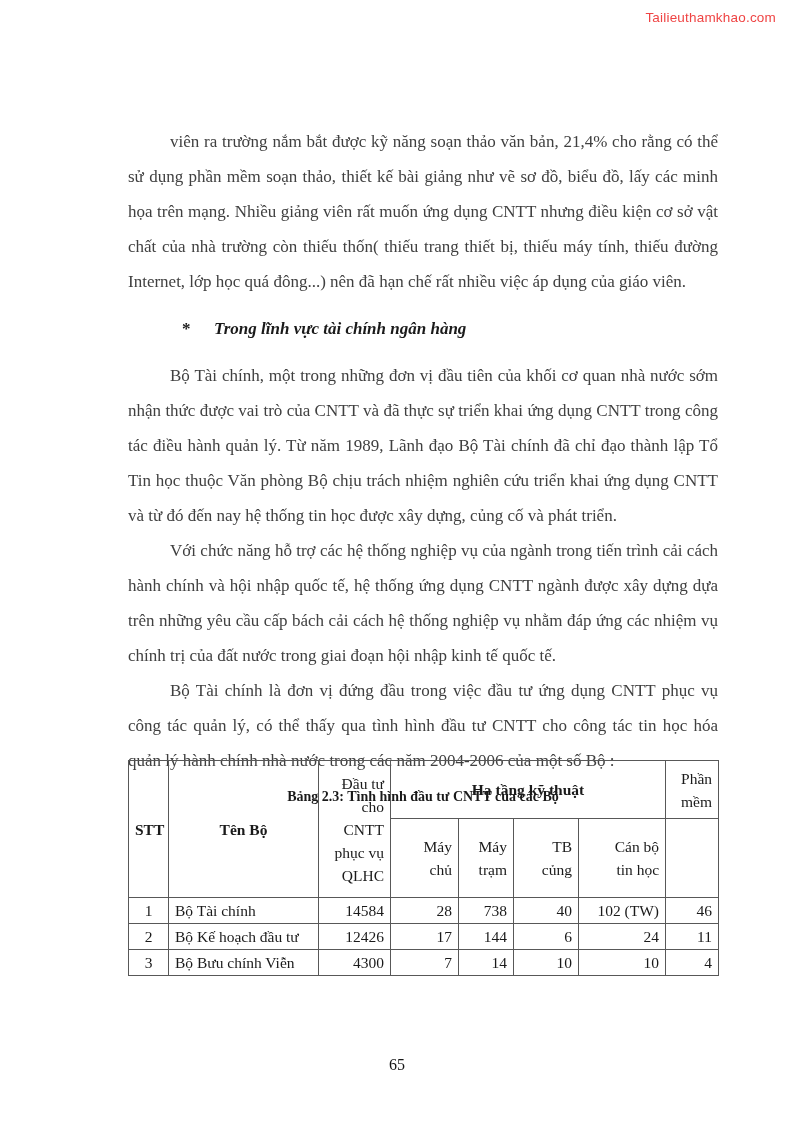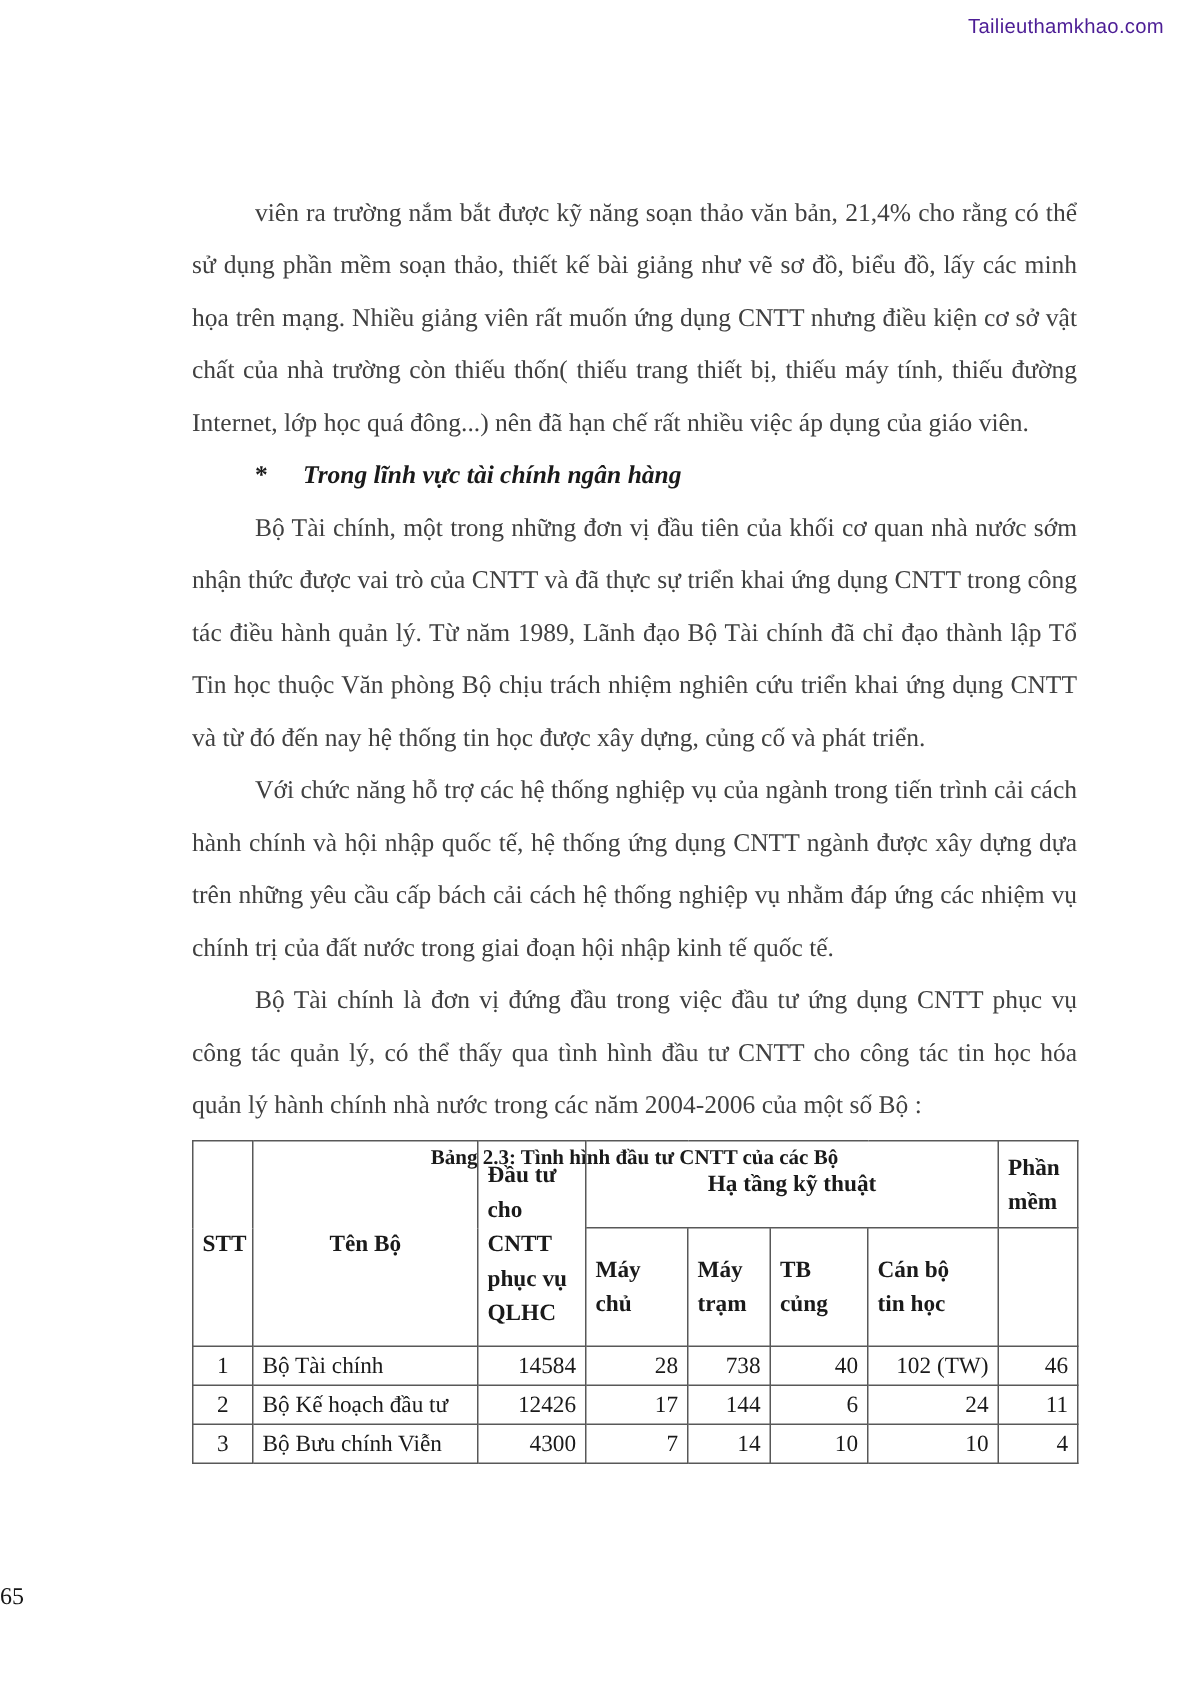--- a/index.html
+++ b/index.html
@@ -20,21 +20,21 @@
     height: 1123px;
   }
 
   
   .watermark {
     position: absolute;
     top: 10px;
     right: 18px;
     font-family: "Liberation Sans", "DejaVu Sans", sans-serif;
     font-size: 13.5px;
-    color: #4c1d95;
+    color: #ef4444;
     letter-spacing: 0.2px;
     white-space: nowrap;
   }
 
   
   .body-block {
     position: absolute;
     left: 128px;
     top: 124px;
     width: 590px;
@@ -45,21 +45,21 @@
     font-size: 17px;
     line-height: 35px;
     text-align: justify;
     text-justify: inter-word;
     text-indent: 42px;
     color: #404040;
     font-weight: 400;
   }
 
   h4.subheading {
-    margin: 0;
+    margin: 12px;
     font-size: 17px;
     line-height: 35px;
     font-weight: bold;
     font-style: italic;
     text-indent: 0;
     padding-left: 42px;
     white-space: nowrap;
   }
   h4.subheading .star {
     font-style: normal;
@@ -96,22 +96,22 @@
     padding: 1px 6px;
     vertical-align: middle;
     line-height: 23px;
   }
   td.hd {
     font-weight: bold;
     text-align: center;
     vertical-align: middle;
   }
   td.hd-stack {
-    font-weight: bold;
-    text-align: left;
+    font-weight: normal;
+    text-align: right;
     vertical-align: middle;
     line-height: 25px;
   }
   td.cell-num {
     text-align: right;
     padding-right: 8px;
     line-height: 24px;
   }
   td.cell-center {
     text-align: center;
@@ -132,20 +132,21 @@
   col.c-net     { width: 65px; }
   col.c-staff   { width: 87px; }
   col.c-soft    { width: 53px; }
 
   
   .page-number {
     position: absolute;
     left: 0;
     right: 0;
     top: 1056px;
+    text-align: center;
     font-size: 16px;
     color: #161616;
   }
 </style>
 </head>
 <body>
 
 <div class="page">
 
   <div class="watermark">Tailieuthamkhao.com</div>

